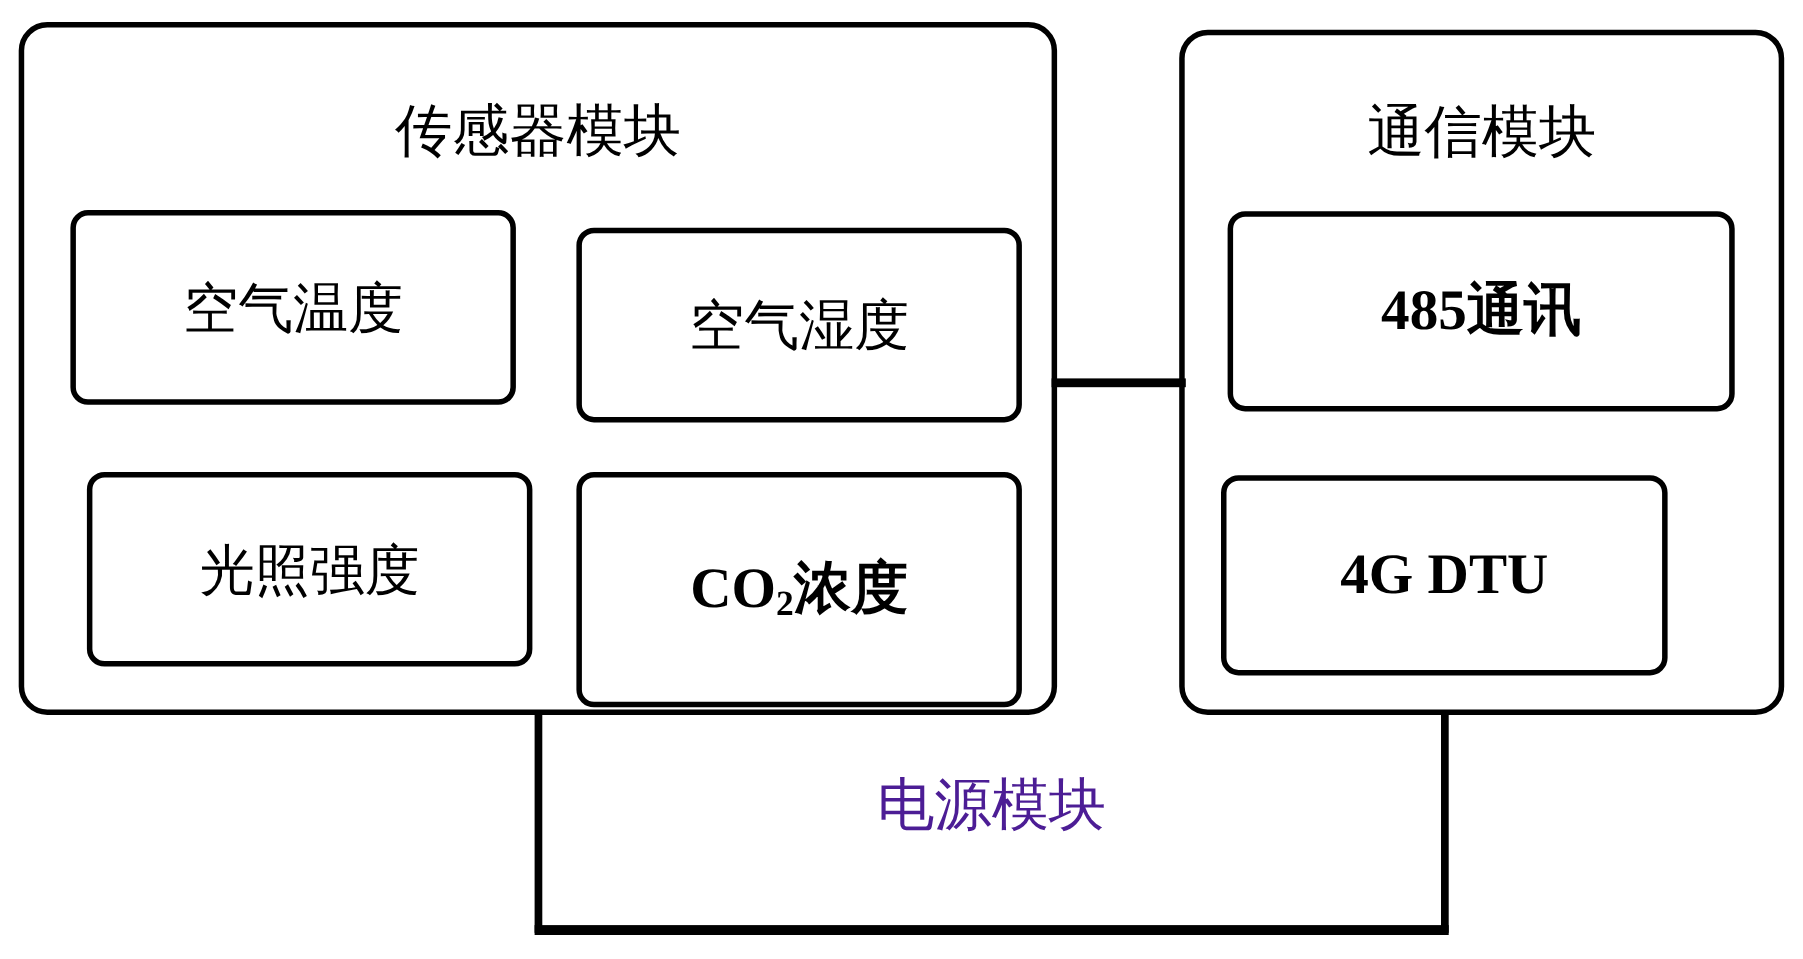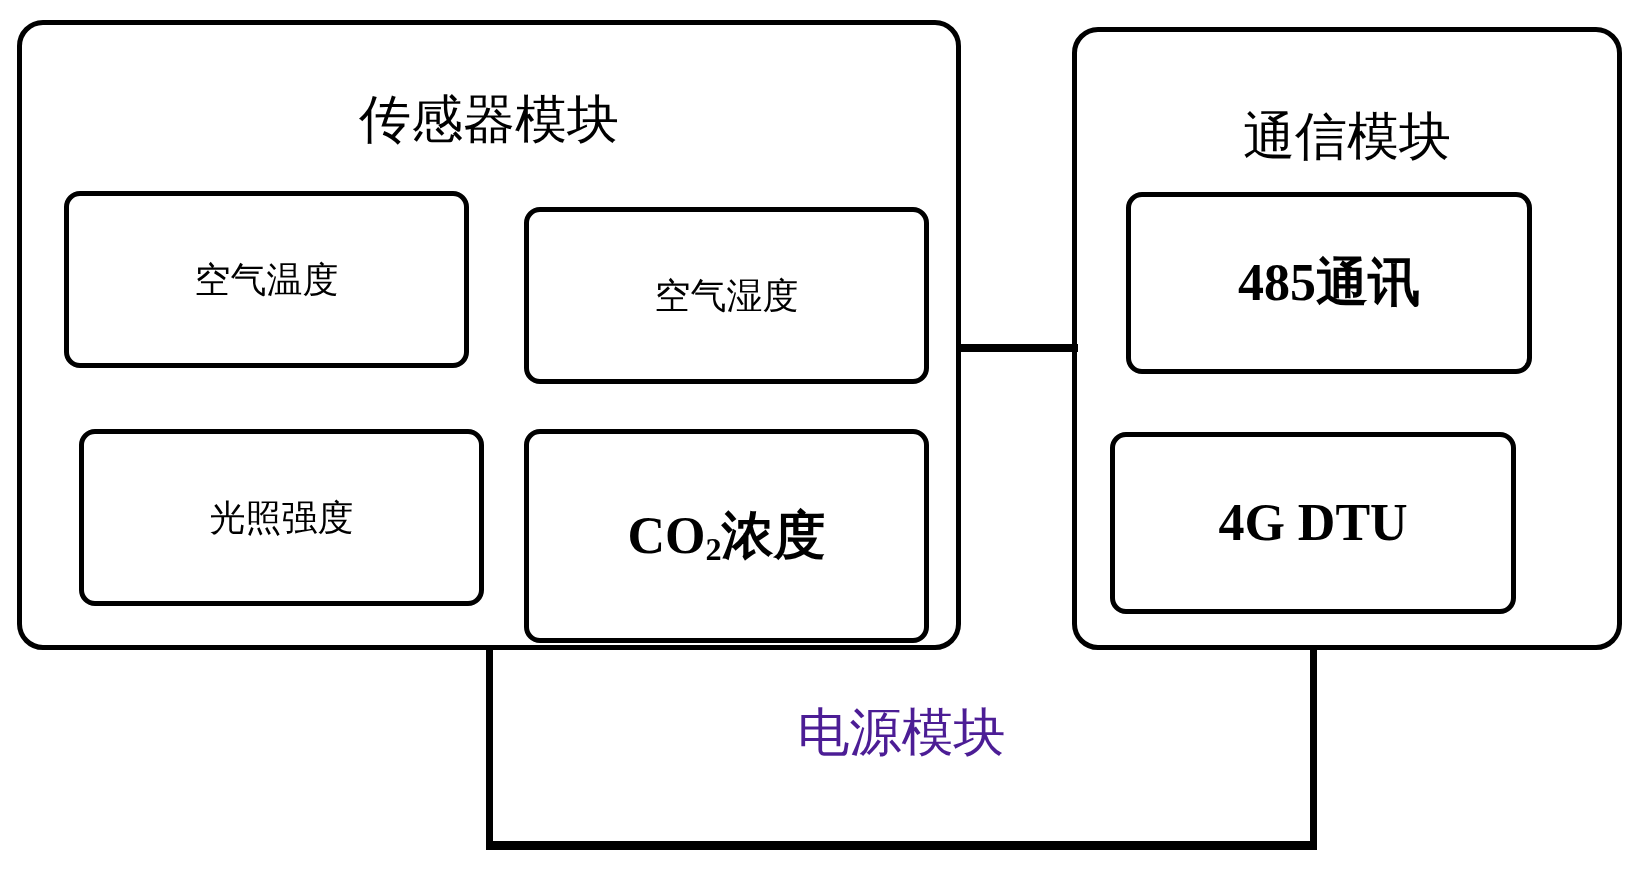--- a/index.html
+++ b/index.html
@@ -45,36 +45,36 @@
     left: 0;
     width: 100%;
     text-align: center;
     font-family: "DejaVu Sans", "Liberation Sans", sans-serif;
     font-size: 52px;
     line-height: 1.0;
     color: #000000;
     white-space: nowrap;
   }
   #sensor-module .module-title { top: 68px; }
-  #comm-module   .module-title { top: 78px; }
+  #comm-module   .module-title { top: 62px; }
 
   
   .item-box {
     position: absolute;
     box-sizing: border-box;
     border: 5px solid #000000;
     border-radius: 16px;
     background: #ffffff;
     display: flex;
     align-items: center;
     justify-content: center;
   }
   .item-label {
     font-family: Liberation Serif, serif;
-    font-size: 36px;
+    font-size: 50px;
     line-height: 1.0;
     color: #000000;
     white-space: nowrap;
   }
   .item-label.serif-bold {
     font-family: "Liberation Serif", "DejaVu Serif", serif;
     font-weight: bold;
     font-size: 52px;
   }
   .item-label sub {
@@ -84,21 +84,21 @@
     bottom: -0.22em;
   }
 
   
   #box-air-temp    { left: 42px;  top: 166px; width: 405px; height: 177px; }
   #box-air-hum     { left: 502px; top: 182px; width: 405px; height: 177px; }
   #box-light       { left: 57px;  top: 404px; width: 405px; height: 177px; }
   #box-co2         { left: 502px; top: 404px; width: 405px; height: 214px; }
 
   
-  #box-485         { left: 49px;  top: 160px; width: 406px; height: 182px; }
+  #box-485         { left: 39px;  top: 160px; width: 461px; height: 182px; }
   #box-4g          { left: 33px;  top: 400px; width: 406px; height: 182px; }
 
   
   .connector {
     position: absolute;
     background: #000000;
   }
   #link-sensor-comm {
     left: 956px;
     top: 344px;

